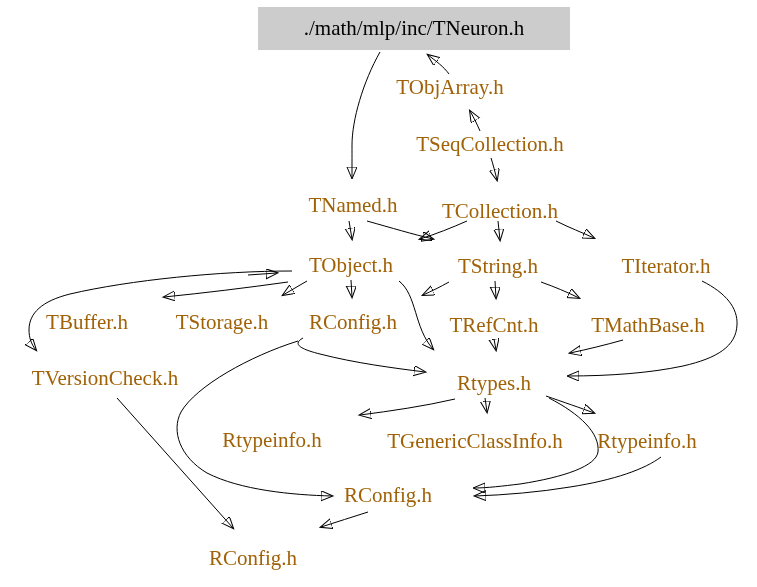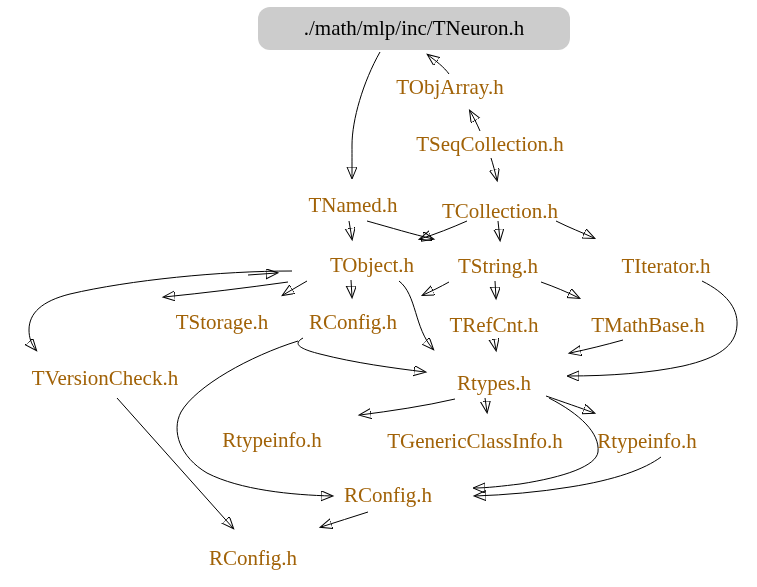--- a/index.html
+++ b/index.html
@@ -28,21 +28,20 @@
   }
   .root-box {
     position: absolute;
     left: 258px; top: 7px;
     width: 312px; height: 43px;
     background: #cccccc;
     display: flex;
     align-items: center;
     justify-content: center;
     z-index: 2;
-    border-radius: 12px;
   }
   .root-box .label {
     font-size: 21px;
     color: #000000;
     white-space: nowrap;
   }
 </style>
 </head>
 <body>
 
@@ -88,23 +87,24 @@
   </svg>
 
   <div class="root-box">
     <span class="label">./math/mlp/inc/TNeuron.h</span>
   </div>
 
   <div class="node" style="left:450px; top:76px;">TObjArray.h</div>
   <div class="node" style="left:490px; top:133px;">TSeqCollection.h</div>
   <div class="node" style="left:353px; top:194px;">TNamed.h</div>
   <div class="node" style="left:500px; top:200px;">TCollection.h</div>
-  <div class="node" style="left:372px; top:254px;">TObject.h</div>
+  <div class="node" style="left:351px; top:254px;">TObject.h</div>
   <div class="node" style="left:498px; top:255px;">TString.h</div>
   <div class="node" style="left:666px; top:255px;">TIterator.h</div>
+  <div class="node" style="left:87px;  top:311px;">TBuffer.h</div>
   <div class="node" style="left:222px; top:311px;">TStorage.h</div>
   <div class="node" style="left:353px; top:311px;">RConfig.h</div>
   <div class="node" style="left:494px; top:314px;">TRefCnt.h</div>
   <div class="node" style="left:648px; top:314px;">TMathBase.h</div>
   <div class="node" style="left:105px; top:367px;">TVersionCheck.h</div>
   <div class="node" style="left:494px; top:372px;">Rtypes.h</div>
   <div class="node" style="left:272px; top:429px;">Rtypeinfo.h</div>
   <div class="node" style="left:475px; top:430px;">TGenericClassInfo.h</div>
   <div class="node" style="left:647px; top:430px;">Rtypeinfo.h</div>
   <div class="node" style="left:388px; top:484px;">RConfig.h</div>

